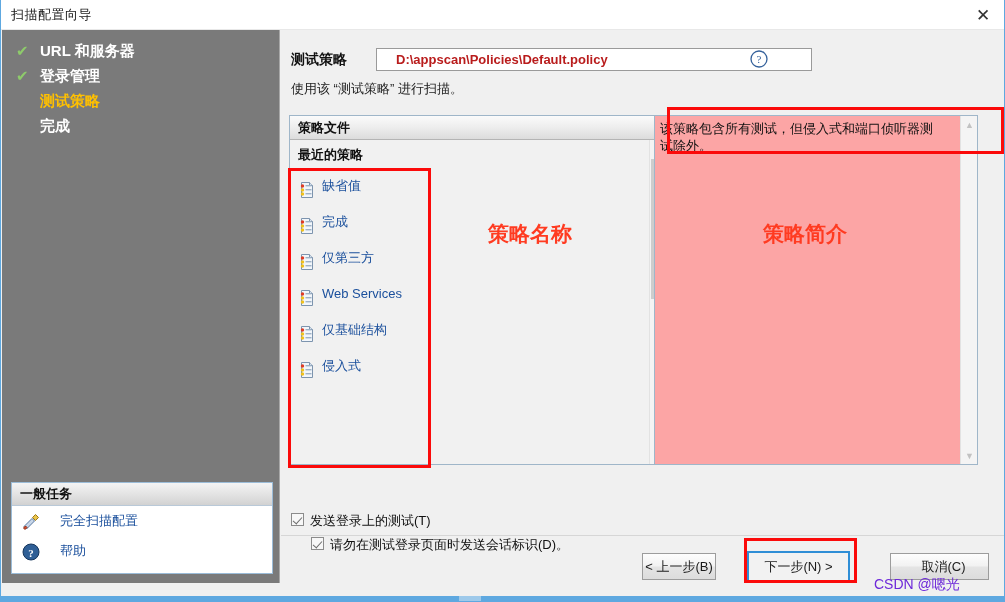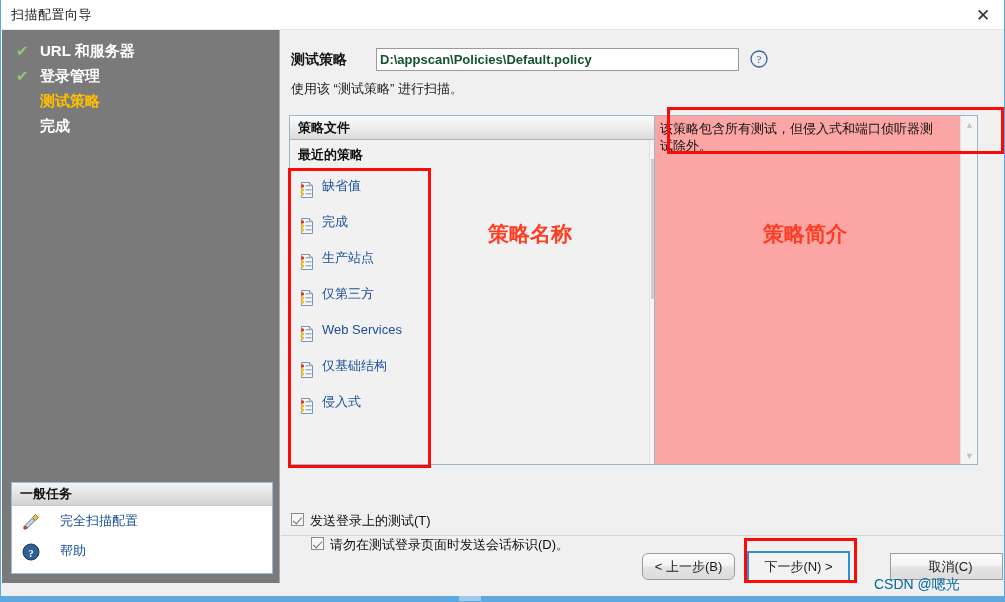--- a/index.html
+++ b/index.html
@@ -97,26 +97,26 @@
   
   .content { position: absolute; left: 280px; top: 30px; width: 724px; height: 553px; background: #f0f0f0; }
 
   .row-policy { position: absolute; left: 10px; top: 18px; width: 700px; height: 24px; }
   .lbl-policy {
     position: absolute; left: 0; top: 3px;
     font-size: 14px; font-weight: bold; color: #111;
   }
   .policy-input {
     position: absolute; left: 85px; top: 0;
-    width: 363px; height: 23px;
+    width: 436px; height: 23px;
     border: 1px solid #9a9a9a;
     background: #ffffff;
     font-family: "Liberation Sans", sans-serif;
-    font-size: 13px; font-weight: bold; color: #14532d;
-    padding: 0 3px;
+    font-size: 13px; font-weight: bold; color: #b91c1c;
+    padding: 0 19px;
     line-height: 21px;
   }
   .help-ico {
     position: absolute; left: 458px; top: 1px;
     width: 20px; height: 20px; cursor: pointer;
   }
   .hint-line {
     position: absolute; left: 10px; top: 50px;
     font-size: 13px; color: #222;
   }
@@ -218,41 +218,41 @@
     position: absolute;
     height: 27px;
     background: linear-gradient(to bottom, #fdfdfd 0%, #f2f2f2 48%, #e4e4e4 52%, #dcdcdc 100%);
     border: 1px solid #9c9c9c;
     font-size: 13px; color: #1a1a1a;
     display: flex; align-items: center; justify-content: center;
     cursor: pointer;
     white-space: nowrap;
   }
   .btn.primary { border: 2px solid #2f8ed6; background: #f2f2f2; }
-  .btn-back { left: 361px; top: 523px; width: 93px; border-radius: 6px; }
+  .btn-back { left: 361px; top: 523px; width: 74px; }
   .btn-next { left: 466px; top: 521px; width: 103px; height: 31px; }
-  .btn-cancel { left: 609px; top: 523px; width: 113px; padding-left: 8px; }
+  .btn-cancel { left: 609px; top: 523px; width: 99px; padding-left: 8px; }
 
   
   .redbox { position: absolute; border: 3px solid #fb0a0a; pointer-events: none; }
   .rb-policy-list { left: 287px; top: 168px; width: 143px; height: 300px; }
   .rb-desc { left: 666px; top: 107px; width: 337px; height: 47px; }
   .rb-next { left: 743px; top: 538px; width: 113px; height: 45px; }
   .annot {
     position: absolute;
     color: #ff3b21; font-size: 21px; font-weight: bold;
     white-space: nowrap;
   }
   .an-name { left: 487px; top: 220px; }
   .an-desc { left: 762px; top: 220px; }
 
   
   .watermark {
     position: absolute; left: 873px; top: 576px;
-    font-size: 14px; color: #0369a1;
+    font-size: 14px; color: #6d28d9;
     white-space: nowrap;
   }
 
   
   .grip-bar {
     position: absolute; left: 0; bottom: 0; width: 1005px; height: 5px;
     background: #5ea8e0;
   }
   .grip {
     position: absolute; left: 458px; bottom: 0; width: 22px; height: 5px;
@@ -358,35 +358,20 @@
               <circle cx="4.5" cy="9" r="1.7" fill="#f0c01c"></circle>
               <circle cx="4.5" cy="13" r="1.7" fill="#f0c01c"></circle>
               <rect x="7.5" y="4" width="6" height="1.4" fill="#9fb2c6"></rect>
               <rect x="7.5" y="8" width="6" height="1.4" fill="#9fb2c6"></rect>
               <rect x="7.5" y="12" width="6" height="1.4" fill="#9fb2c6"></rect>
             </svg>
           </span>
           <span>完成</span>
         </div>
 
-        <div class="pol-item">
-          <span class="pol-ico">
-            <svg width="18" height="18" viewBox="0 0 18 18">
-              <path d="M3.5 1.5 h8 l3 3 v12 h-11 z" fill="#f2f6fb" stroke="#7d94ae" stroke-width="1"></path>
-              <path d="M11.5 1.5 v3 h3" fill="#d5e0ec" stroke="#7d94ae" stroke-width="1"></path>
-              <circle cx="4.5" cy="5" r="1.7" fill="#e03b24"></circle>
-              <circle cx="4.5" cy="9" r="1.7" fill="#f0c01c"></circle>
-              <circle cx="4.5" cy="13" r="1.7" fill="#f0c01c"></circle>
-              <rect x="7.5" y="4" width="6" height="1.4" fill="#9fb2c6"></rect>
-              <rect x="7.5" y="8" width="6" height="1.4" fill="#9fb2c6"></rect>
-              <rect x="7.5" y="12" width="6" height="1.4" fill="#9fb2c6"></rect>
-            </svg>
-          </span>
-          <span>生产站点</span>
-        </div>
 
         <div class="pol-item">
           <span class="pol-ico">
             <svg width="18" height="18" viewBox="0 0 18 18">
               <path d="M3.5 1.5 h8 l3 3 v12 h-11 z" fill="#f2f6fb" stroke="#7d94ae" stroke-width="1"></path>
               <path d="M11.5 1.5 v3 h3" fill="#d5e0ec" stroke="#7d94ae" stroke-width="1"></path>
               <circle cx="4.5" cy="5" r="1.7" fill="#e03b24"></circle>
               <circle cx="4.5" cy="9" r="1.7" fill="#f0c01c"></circle>
               <circle cx="4.5" cy="13" r="1.7" fill="#f0c01c"></circle>
               <rect x="7.5" y="4" width="6" height="1.4" fill="#9fb2c6"></rect>

